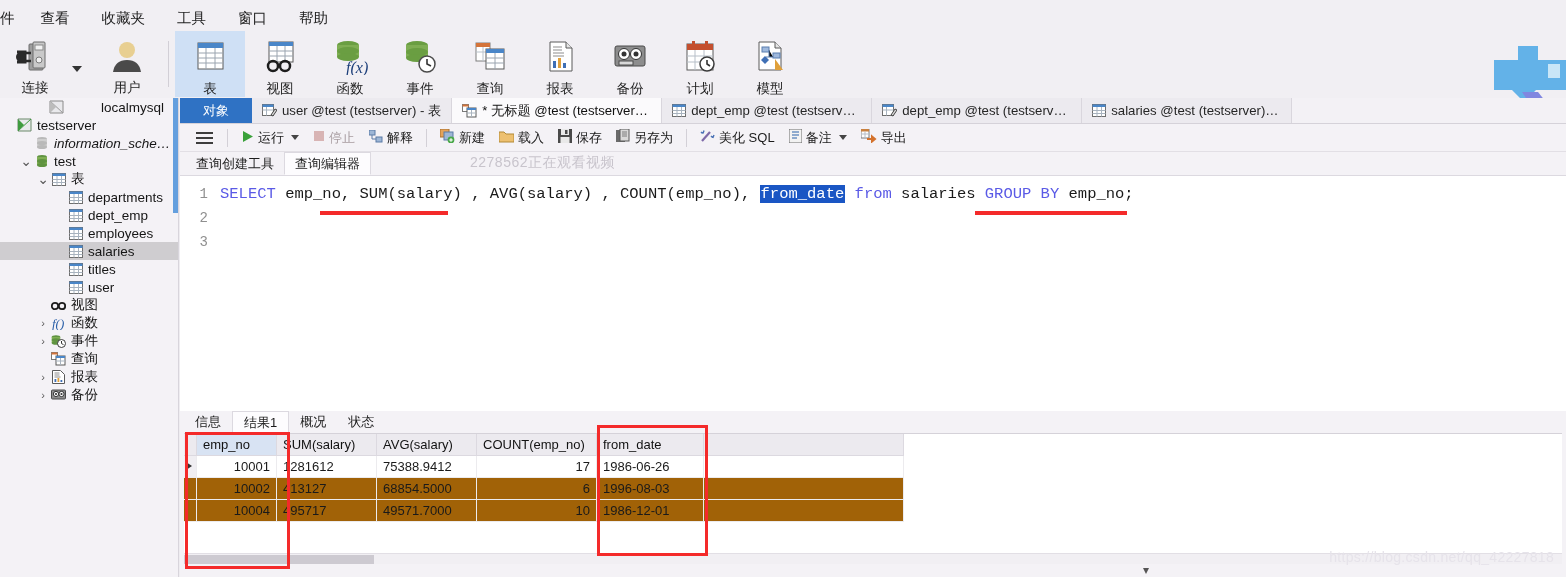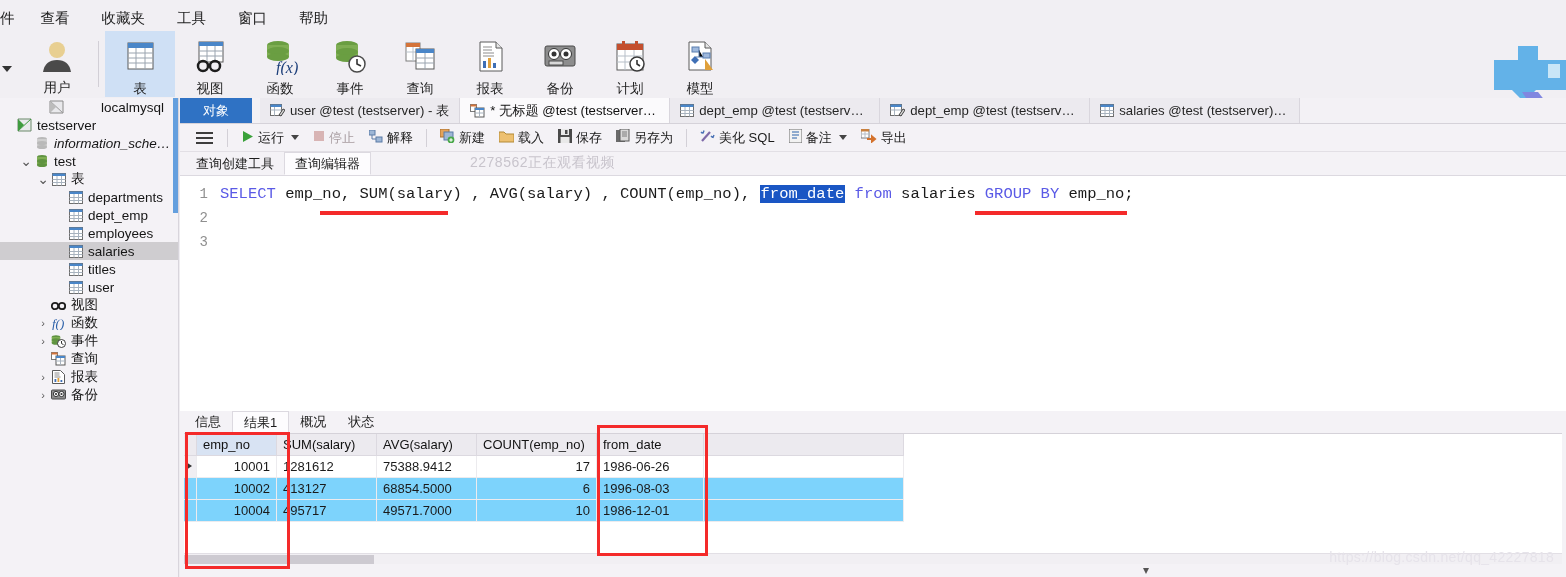--- a/index.html
+++ b/index.html
@@ -69,21 +69,20 @@
     opacity:.85;
   }
 
   
   .main { position: absolute; top: 98px; left: 180px; width: 1386px; height: 479px; background:#fff; }
 
   
   .tabstrip {
     height: 26px; background: #f3f1f5; display: flex; align-items: stretch;
     border-bottom: 1px solid #d5d2d9;
-    gap: 8px;
   }
   .objtab {
     width: 72px; background: #2f72c4; color: #fff; font-size: 13px;
     display: flex; align-items: center; justify-content: center; flex:none;
   }
   .dtab {
     display: flex; align-items: center; gap: 5px; padding: 0 10px;
     font-size: 13.2px; color: #262626; border-right: 1px solid #d9d6dd;
     background: #eceaef; white-space: nowrap; max-width: 210px; flex:none;
   }
@@ -147,21 +146,21 @@
   table.rg { border-collapse: collapse; font-size:13px; table-layout: fixed; }
   table.rg th {
     background:#eceaef; border-right:1px solid #dcd9e0; border-bottom:1px solid #dcd9e0;
     font-weight:normal; text-align:left; padding:3px 6px; color:#121212; height:21px;
   }
   table.rg th.k { background:#d8e3f3; }
   table.rg td {
     border-right:1px solid #ecebee; border-bottom:1px solid #ecebee;
     padding:2px 6px; height:22px; color:#1a1a1a;
   }
-  table.rg tr.alt td { background:#7dd3fc; }
+  table.rg tr.alt td { background:#a16207; }
   .num { text-align:right; }
   .rowmark { width:9px; background:#f0eef2; border-right:1px solid #dcd9e0; }
   .rowmark.cur { position:relative; }
   .rowmark.cur:after {
     content:""; position:absolute; left:2px; top:6px;
     border-left:6px solid #333; border-top:4px solid transparent; border-bottom:4px solid transparent;
   }
   .gridscroll { position:absolute; left:4px; top:142px; width:1378px; height:11px; background:#f1eff3;
                 border-top:1px solid #e2dfe5; }
   .gs-thumb { position:absolute; left:0; top:1px; width:190px; height:9px; background:#cdcad1; }
@@ -188,20 +187,34 @@
     <div class="mi first">件</div>
     <div class="mi">查看</div>
     <div class="mi">收藏夹</div>
     <div class="mi">工具</div>
     <div class="mi">窗口</div>
     <div class="mi">帮助</div>
   </div>
 
   <div class="toolbar">
 
+    <div class="tb-item">
+      <div class="tb-ico">
+        <svg width="40" height="34" viewBox="0 0 40 34">
+          <rect x="14" y="4" width="14" height="26" rx="1" fill="#9e9e9e" stroke="#6d6d6d"></rect>
+          <rect x="18" y="2" width="12" height="26" rx="1" fill="#c9c9c9" stroke="#6d6d6d"></rect>
+          <rect x="20" y="5" width="8" height="5" fill="#f2f2f2" stroke="#8a8a8a"></rect>
+          <circle cx="24" cy="20" r="3" fill="#efefef" stroke="#7a7a7a"></circle>
+          <path d="M2 12 h8 v10 h-8" fill="none" stroke="#2a2a2a" stroke-width="3"></path>
+          <circle cx="6" cy="17" r="5" fill="#2a2a2a"></circle>
+          <path d="M10 13 h6 M10 21 h6" stroke="#2a2a2a" stroke-width="2.5"></path>
+        </svg>
+      </div>
+      <div class="tb-label">连接</div>
+    </div>
     <div class="tb-caret"></div>
 
     <div class="tb-item" style="margin-left:10px">
       <div class="tb-ico">
         <svg width="40" height="34" viewBox="0 0 40 34">
           <circle cx="20" cy="10" r="8" fill="#e8cf91"></circle>
           <path d="M6 32 q2-12 14-12 t14 12 z" fill="#4a4a4a"></path>
         </svg>
       </div>
       <div class="tb-label">用户</div>

